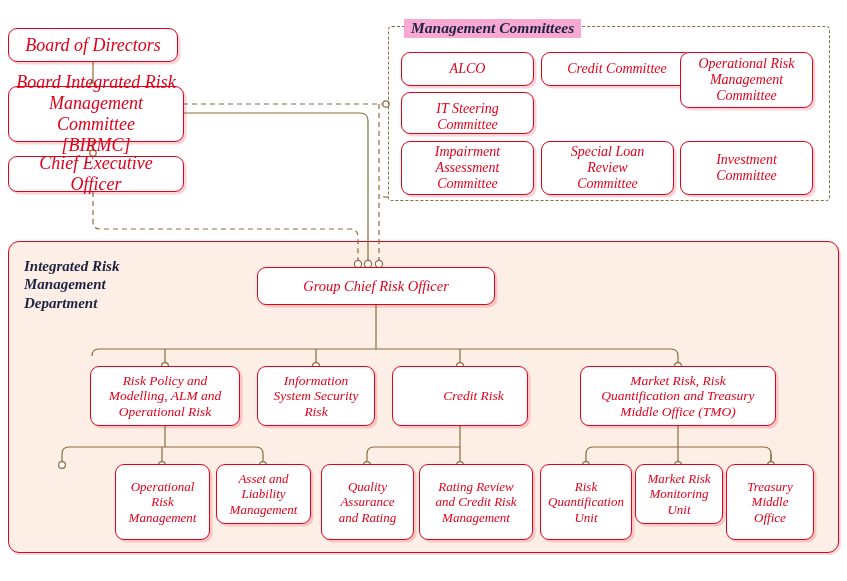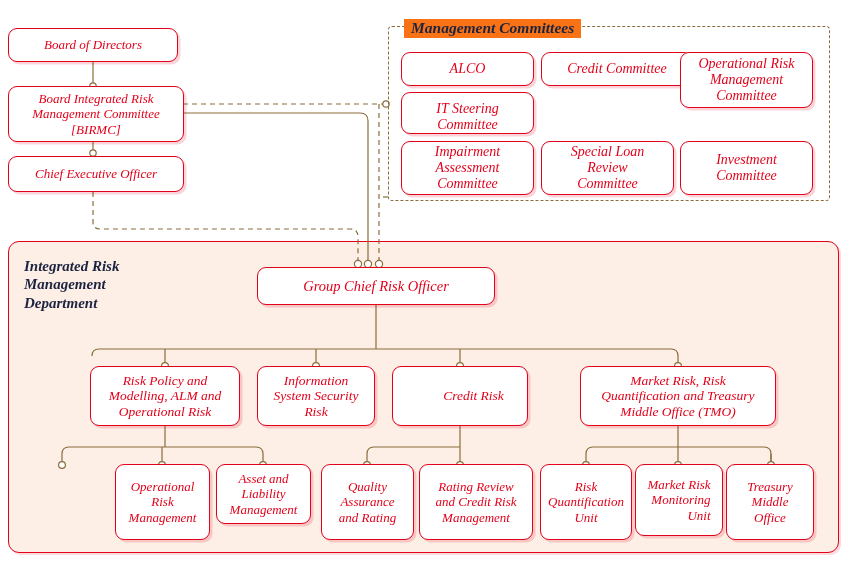--- a/index.html
+++ b/index.html
@@ -50,30 +50,30 @@
     color:#1b2340;
     font-weight:bold;
     font-style:italic;
     z-index:3;
     line-height:1.22;
     white-space:pre-line;
   }
   #mc-title{
     left:404px;top:19px;
     font-size:15.5px;
-    background:#f97316;
+    background:#f9a8d4;
     padding:0 7px;
   }
   #irmd-title{
     left:24px;top:257px;
     font-size:15px;
   }
 
   
-  .t-top{font-size:13px;}
+  .t-top{font-size:18px;}
   .t-mc{font-size:14px;}
   .t-gcro{font-size:14.5px;}
   .t-mid{font-size:13.5px;}
   .t-leaf{font-size:13px;}
 </style>
 </head>
 <body>
 
 <div id="canvas">
 
@@ -246,21 +246,21 @@
 and Credit Risk
 Management</span>
   </div>
 
   <div class="node t-leaf" style="left:540px;top:464px;width:92px;height:76px;">
     <span style="white-space: pre-line;">Risk
 Quantification
 Unit</span>
   </div>
 
-  <div class="node t-leaf" style="left:635px;top:464px;width:88px;height:72px;text-align:right;">
+  <div class="node t-leaf" style="left:635px;top:464px;width:88px;height:60px;">
     <span style="white-space: pre-line;">Market Risk
 Monitoring
 Unit</span>
   </div>
 
   <div class="node t-leaf" style="left:726px;top:464px;width:88px;height:76px;">
     <span style="white-space: pre-line;">Treasury
 Middle
 Office</span>
   </div>

